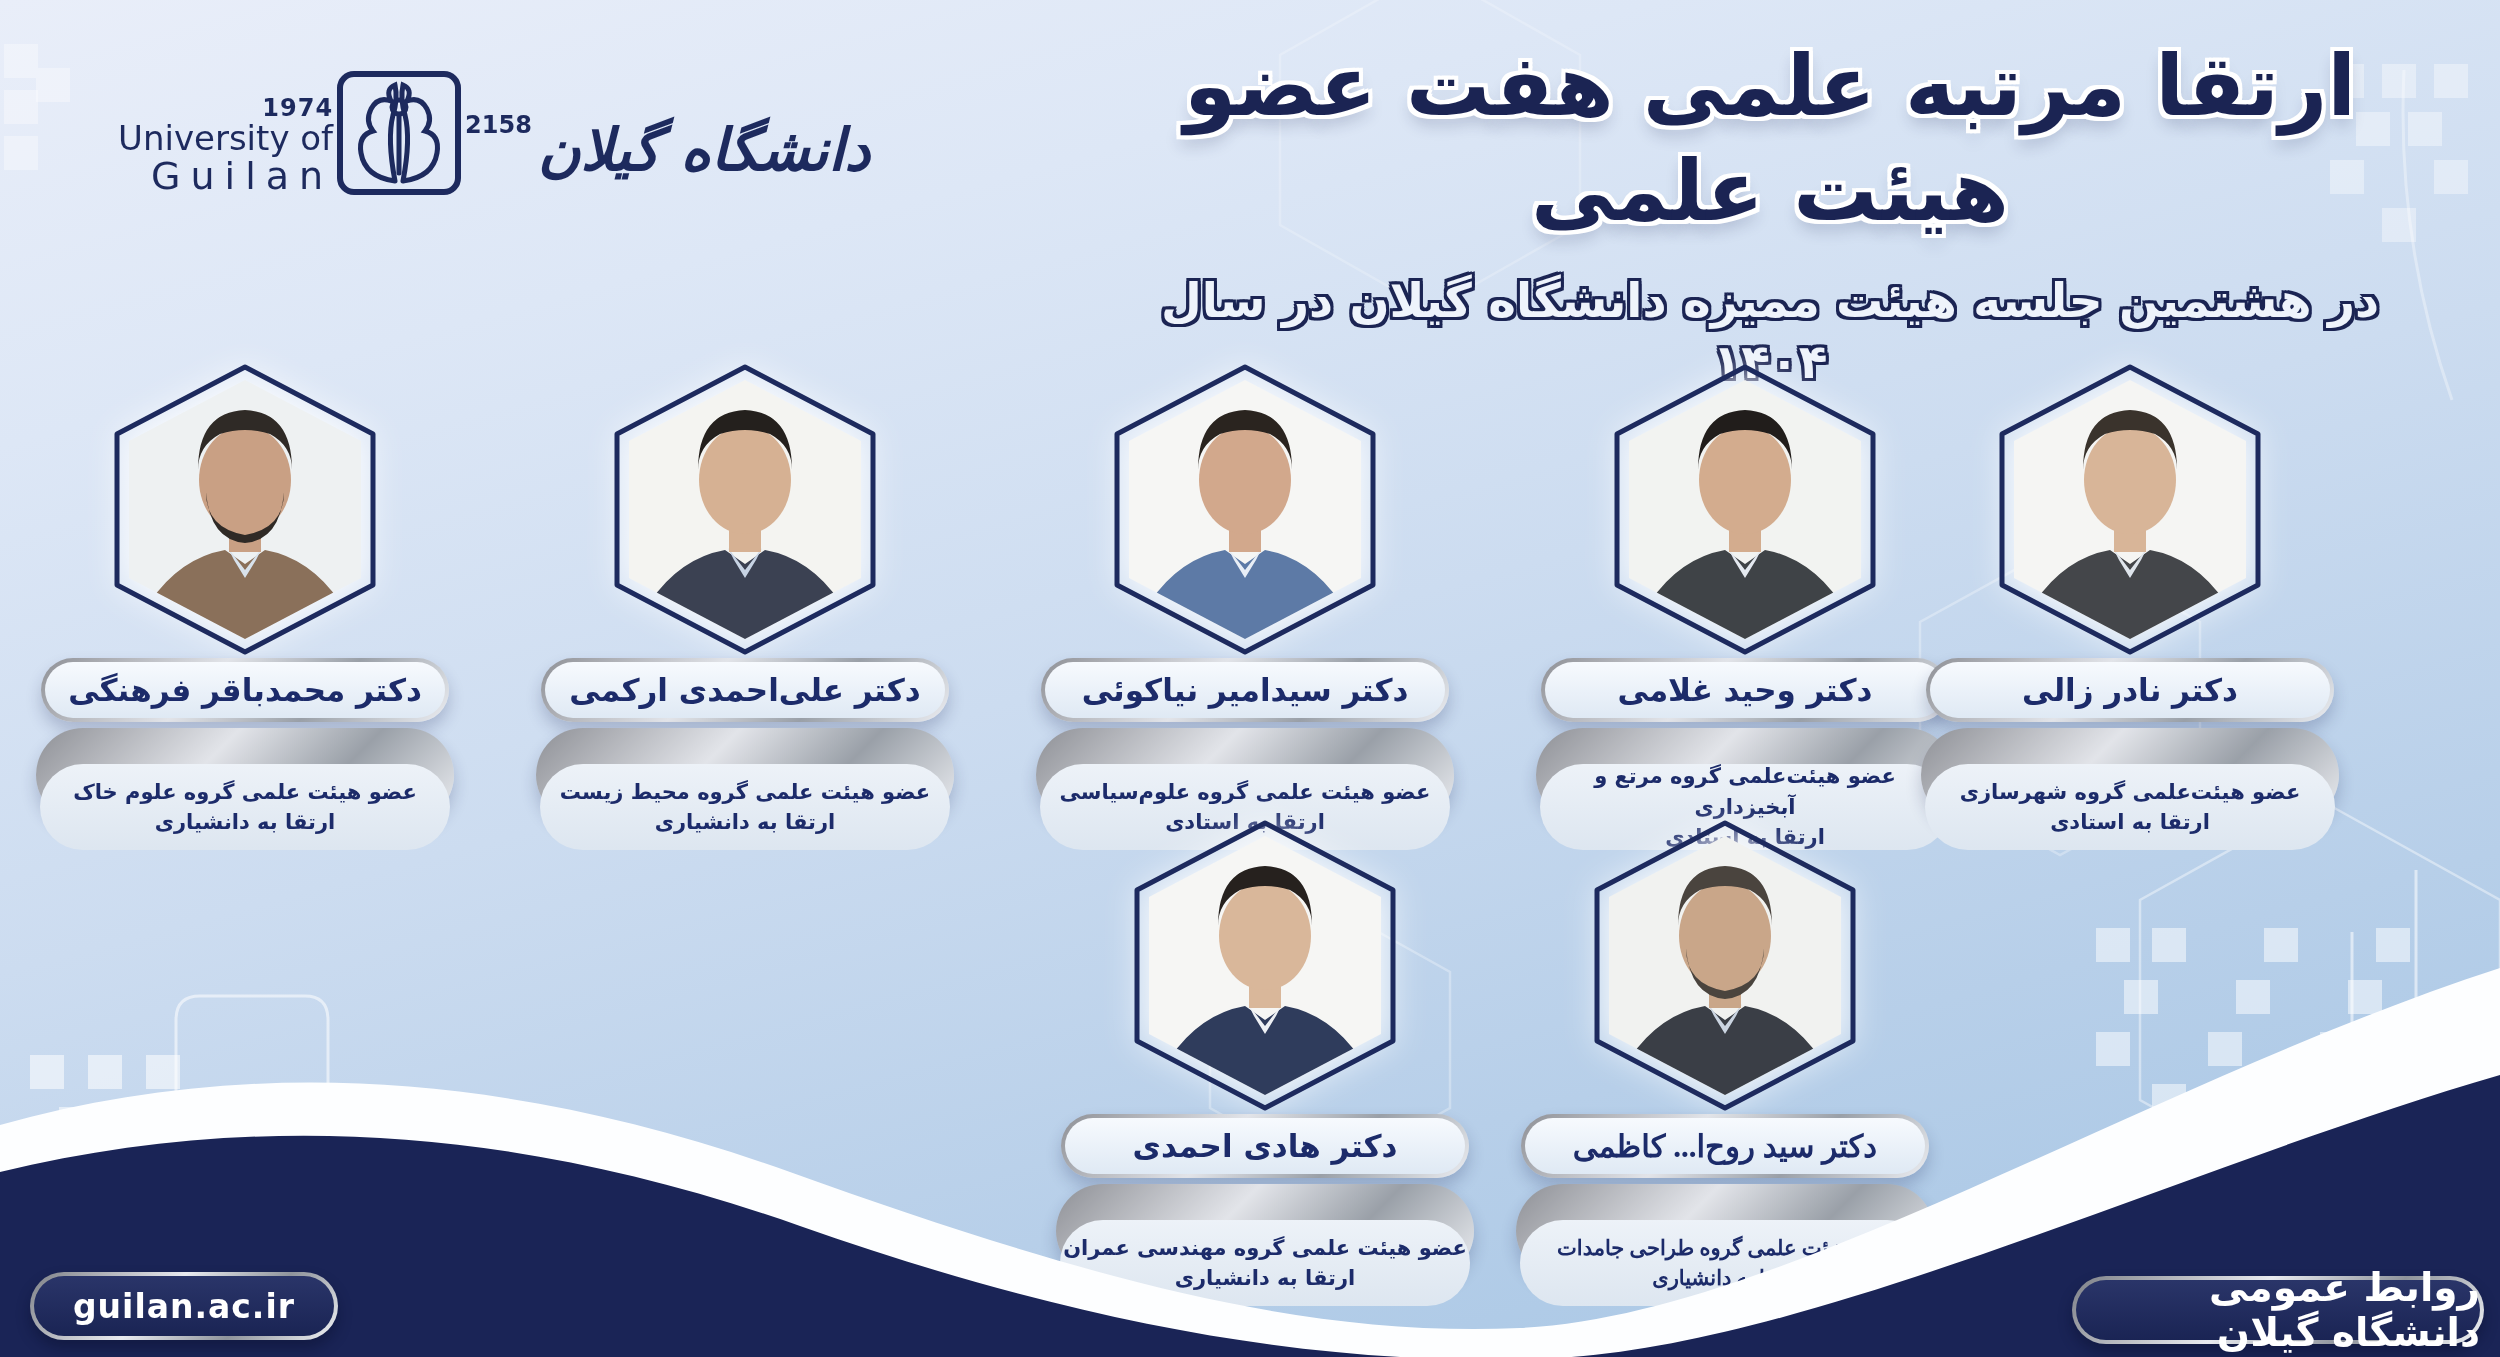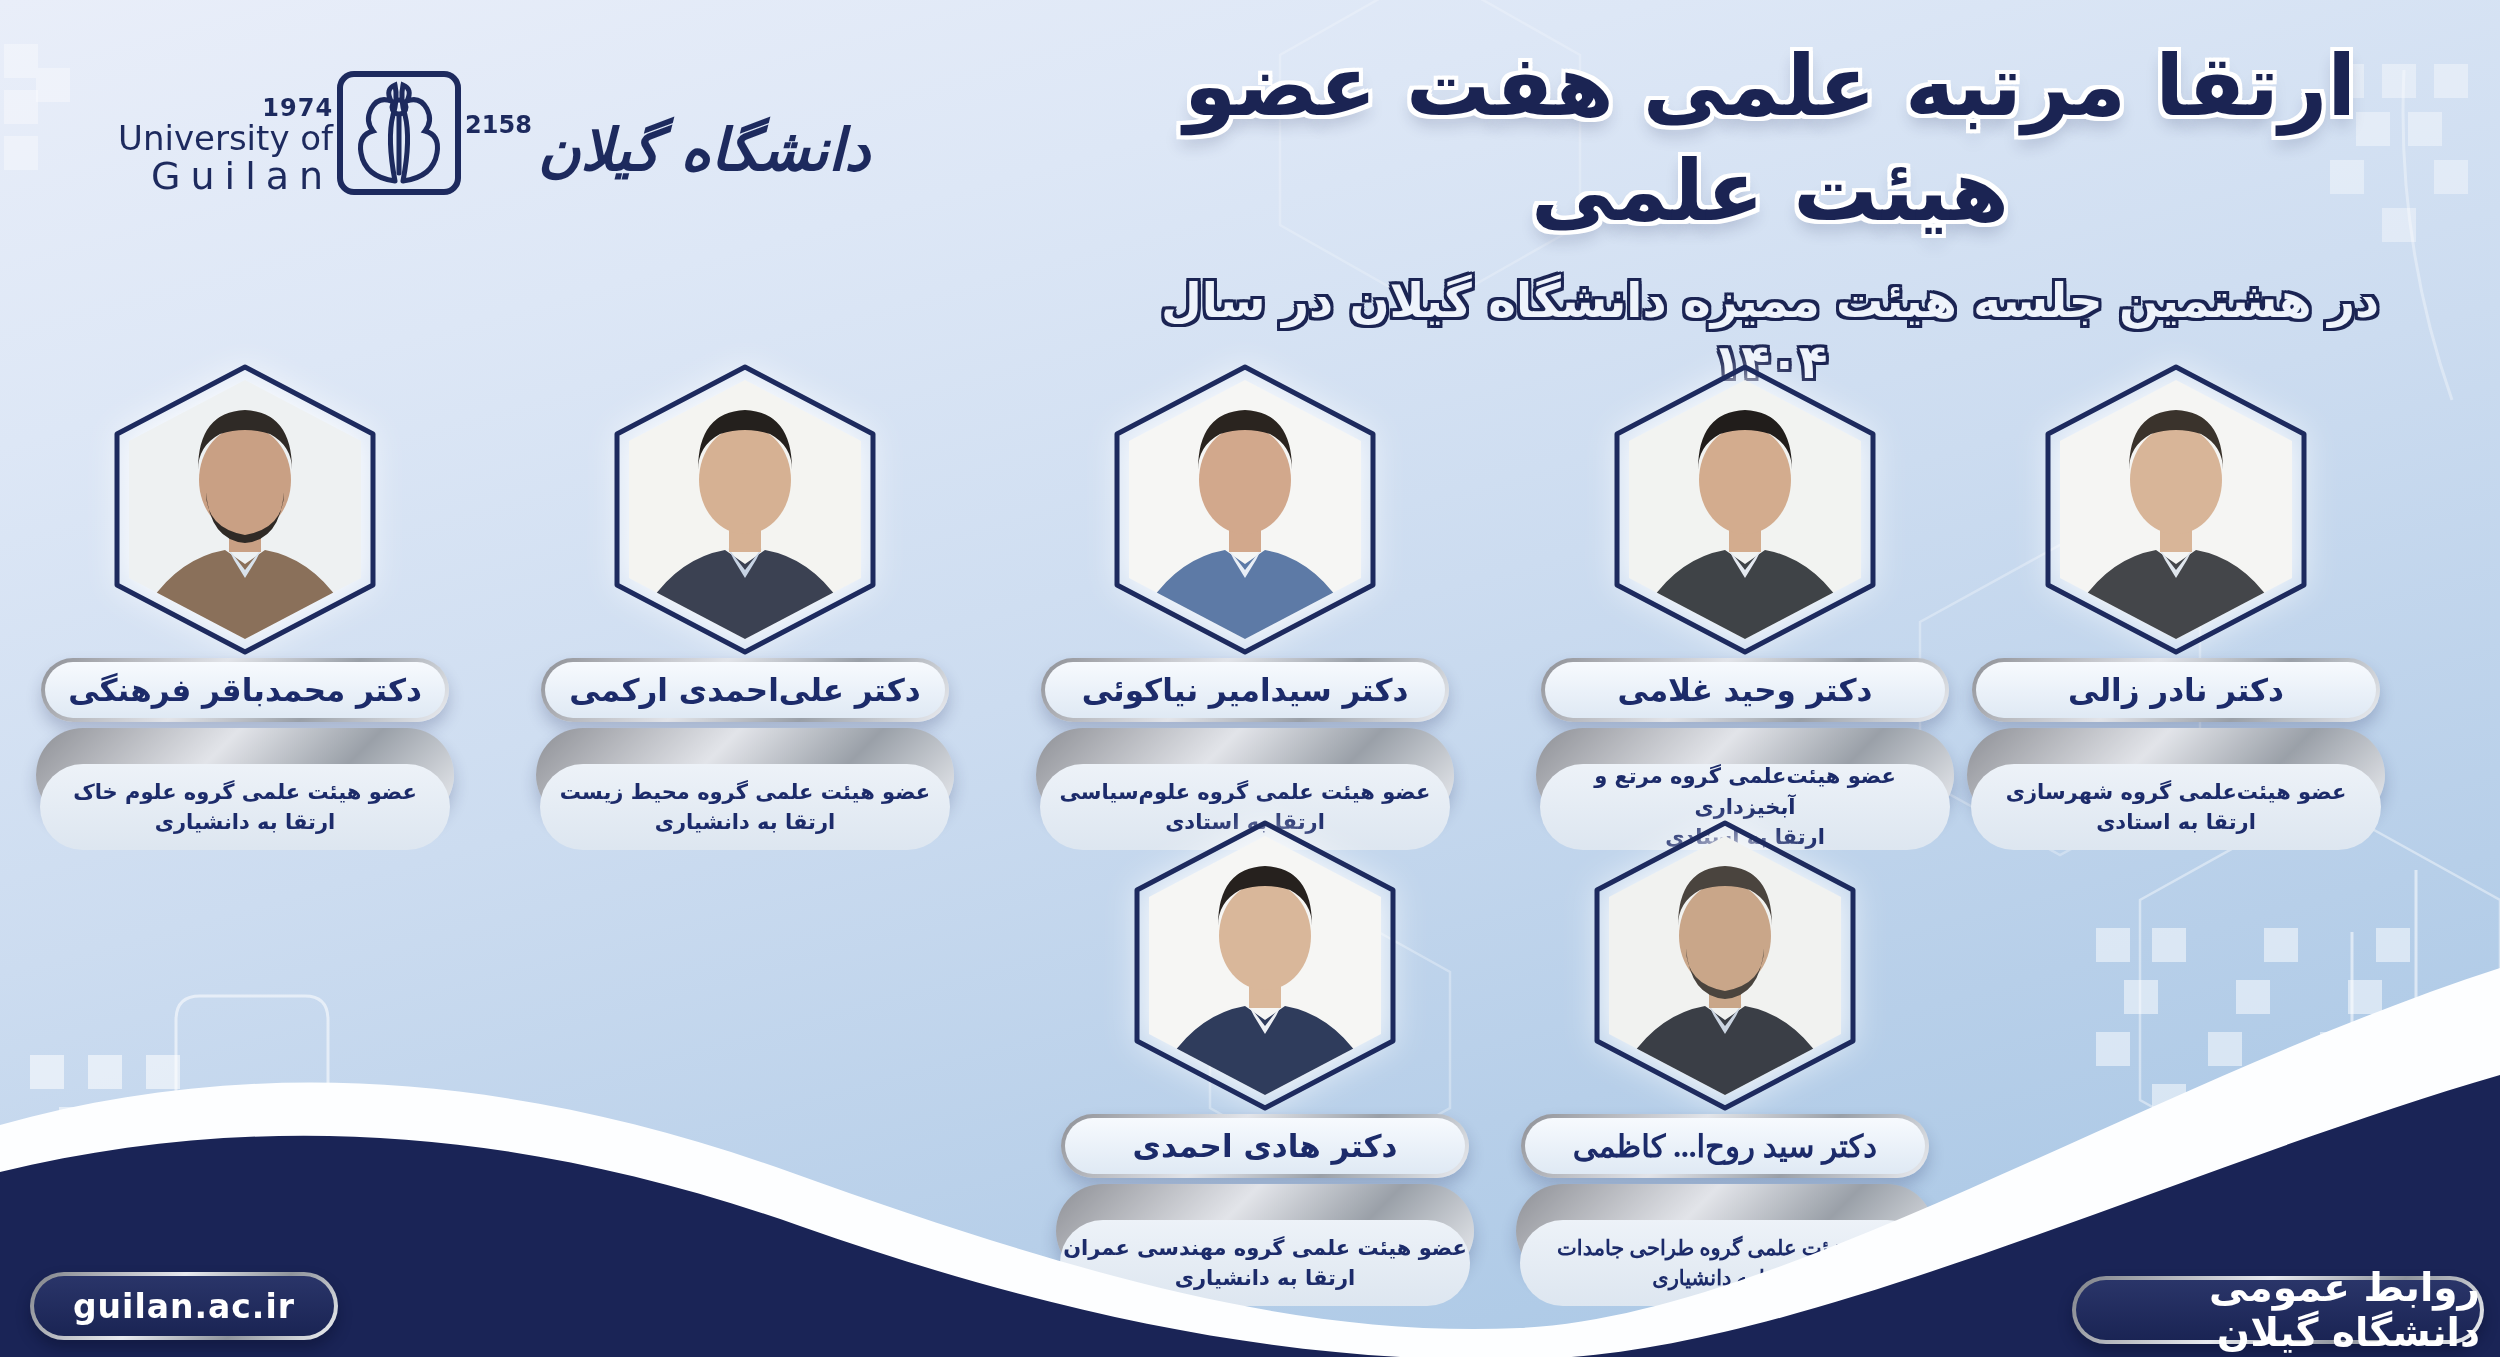--- a/index.html
+++ b/index.html
@@ -220,21 +220,21 @@
       <div class="pill-inner">دکتر وحید غلامی</div>
     </div>
     <div class="pill desc-pill">
       <div class="pill-inner">
         <div>عضو هیئت‌علمی گروه مرتع و آبخیزداری</div>
         <div>ارتقا به استادی</div>
       </div>
     </div>
   </div>
 
-  <div class="person-card" style="left: 1966px; top: 362px; --suit: #44464a; --shirt: #dfe5ec; --hair: #3a332c; --skin: #d8b598; --bg: #f5f5f3; --beard: hidden;">
+  <div class="person-card" style="left: 1920px; top: 362px; --suit: #44464a; --shirt: #dfe5ec; --hair: #3a332c; --skin: #d8b598; --bg: #f5f5f3; --beard: hidden;">
     <svg class="hex" viewBox="0 0 270 295">
       <defs>
           <clipPath id="hc4">
             <polygon points="135,18 251,79 251,216 135,277 19,216 19,79"></polygon>
           </clipPath>
         </defs>
       <g clip-path="url(#hc4)">
         <rect x="0" y="0" width="270" height="295" style="fill:var(--bg,#f4f5f3)"></rect>
         <path d="M40,295 L40,240 Q70,196 115,188 L135,202 L155,188 Q200,196 230,240 L230,295 Z" style="fill:var(--suit,#44464a)"></path>
         <polygon points="118,186 135,208 152,186 146,198 135,216 124,198" style="fill:var(--shirt,#e5eaf0)"></polygon>

